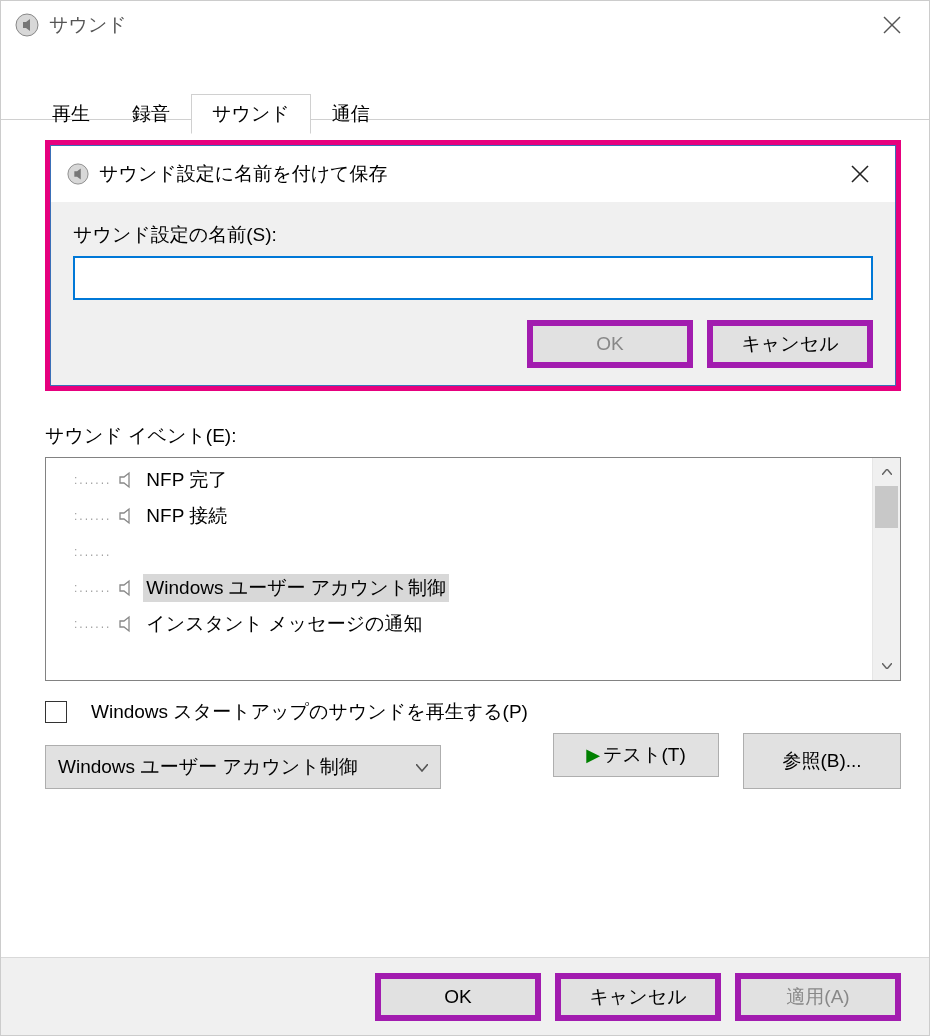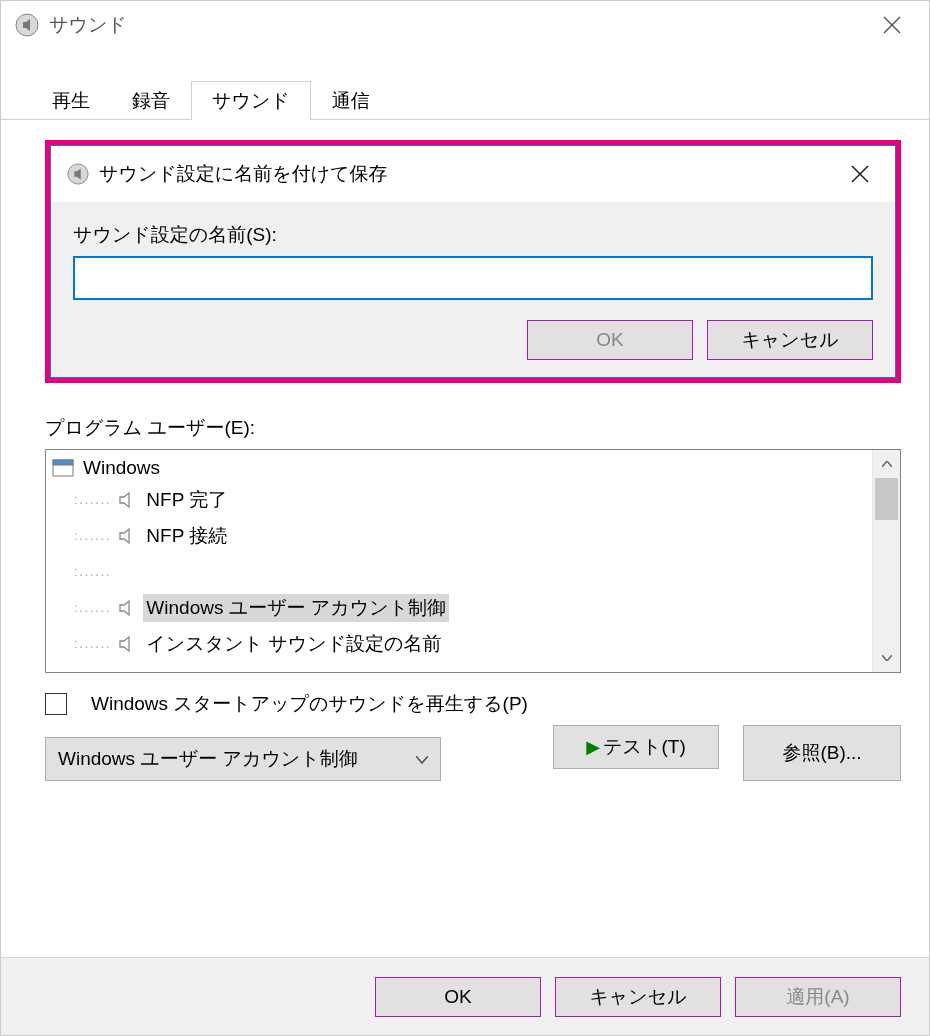--- a/index.html
+++ b/index.html
@@ -55,21 +55,21 @@
     position: relative;
     z-index: 1;
   }
   .tab {
     padding: 6px 20px 6px 20px;
     font-size: 19px;
     color: #000;
     border: 1px solid transparent;
     border-bottom: none;
     position: relative;
-    top: 2px;
+    top: 15px;
     background: transparent;
   }
   .tab.active {
     border: 1px solid #d0d0d0;
     border-bottom: 1px solid #fff;
     background: #fff;
   }
   .content {
     flex: 1;
     padding: 0 28px 0 28px;
@@ -129,22 +129,22 @@
     outline: none;
   }
   .inner-button-row {
     display: flex;
     justify-content: flex-end;
     gap: 14px;
     margin-top: 20px;
   }
   .btn {
     min-width: 166px;
-    height: 40px;
-    border: 1px solid #a21caf;
+    height: 48px;
+    border: 6px solid #a21caf;
     background: #e1e1e1;
     font-size: 19px;
     display: flex;
     align-items: center;
     justify-content: center;
     color: #000;
     cursor: default;
   }
   .btn.disabled { color: #888; background: #e1e1e1; }
   .section-label {
@@ -333,31 +333,24 @@
           <div class="field-label">サウンド設定の名前(S):</div>
           <input class="text-input" type="text" value="" style="">
           <div class="inner-button-row">
             <div class="btn disabled">OK</div>
             <div class="btn">キャンセル</div>
           </div>
         </div>
       </div>
     </div>
 
-    <div class="section-label">プログラム ユーザー(E):</div>
+    <div class="section-label">サウンド イベント(E):</div>
 
     <div class="listbox">
       <div class="list-content">
-        <div class="tree-root-row">
-          <svg width="22" height="18" viewBox="0 0 22 18">
-            <rect x="1" y="1" width="20" height="16" fill="#fff" stroke="#777"></rect>
-            <rect x="1" y="1" width="20" height="5" fill="#4a90d9" stroke="#777"></rect>
-          </svg>
-          <span class="item-label">Windows</span>
-        </div>
         <div id="events-list">
             <div class="tree-item">
               <span class="dotted-connector">:......</span>
               <svg class="speaker-icon" viewBox="0 0 20 20">
                 <path d="M3 7 h4 l5 -4 v14 l-5 -4 h-4 z" fill="none" stroke="#888" stroke-width="1.3"></path>
               </svg>
               <span class="item-label">NFP 完了</span>
             </div>
             <div class="tree-item">
               <span class="dotted-connector">:......</span>
@@ -375,21 +368,21 @@
               <svg class="speaker-icon" viewBox="0 0 20 20">
                 <path d="M3 7 h4 l5 -4 v14 l-5 -4 h-4 z" fill="none" stroke="#888" stroke-width="1.3"></path>
               </svg>
               <span class="item-label">Windows ユーザー アカウント制御</span>
             </div>
             <div class="tree-item">
               <span class="dotted-connector">:......</span>
               <svg class="speaker-icon" viewBox="0 0 20 20">
                 <path d="M3 7 h4 l5 -4 v14 l-5 -4 h-4 z" fill="none" stroke="#888" stroke-width="1.3"></path>
               </svg>
-              <span class="item-label">インスタント サウンド設定の名前</span>
+              <span class="item-label">インスタント メッセージの通知</span>
             </div>
           </div>
       </div>
       <div class="scrollbar">
         <div class="scroll-btn">
           <svg width="10" height="6">
               <polyline points="0,6 5,0 10,6" fill="none" stroke="#666" stroke-width="1.5"></polyline>
             </svg>
         </div>
         <div class="scroll-thumb"></div>

